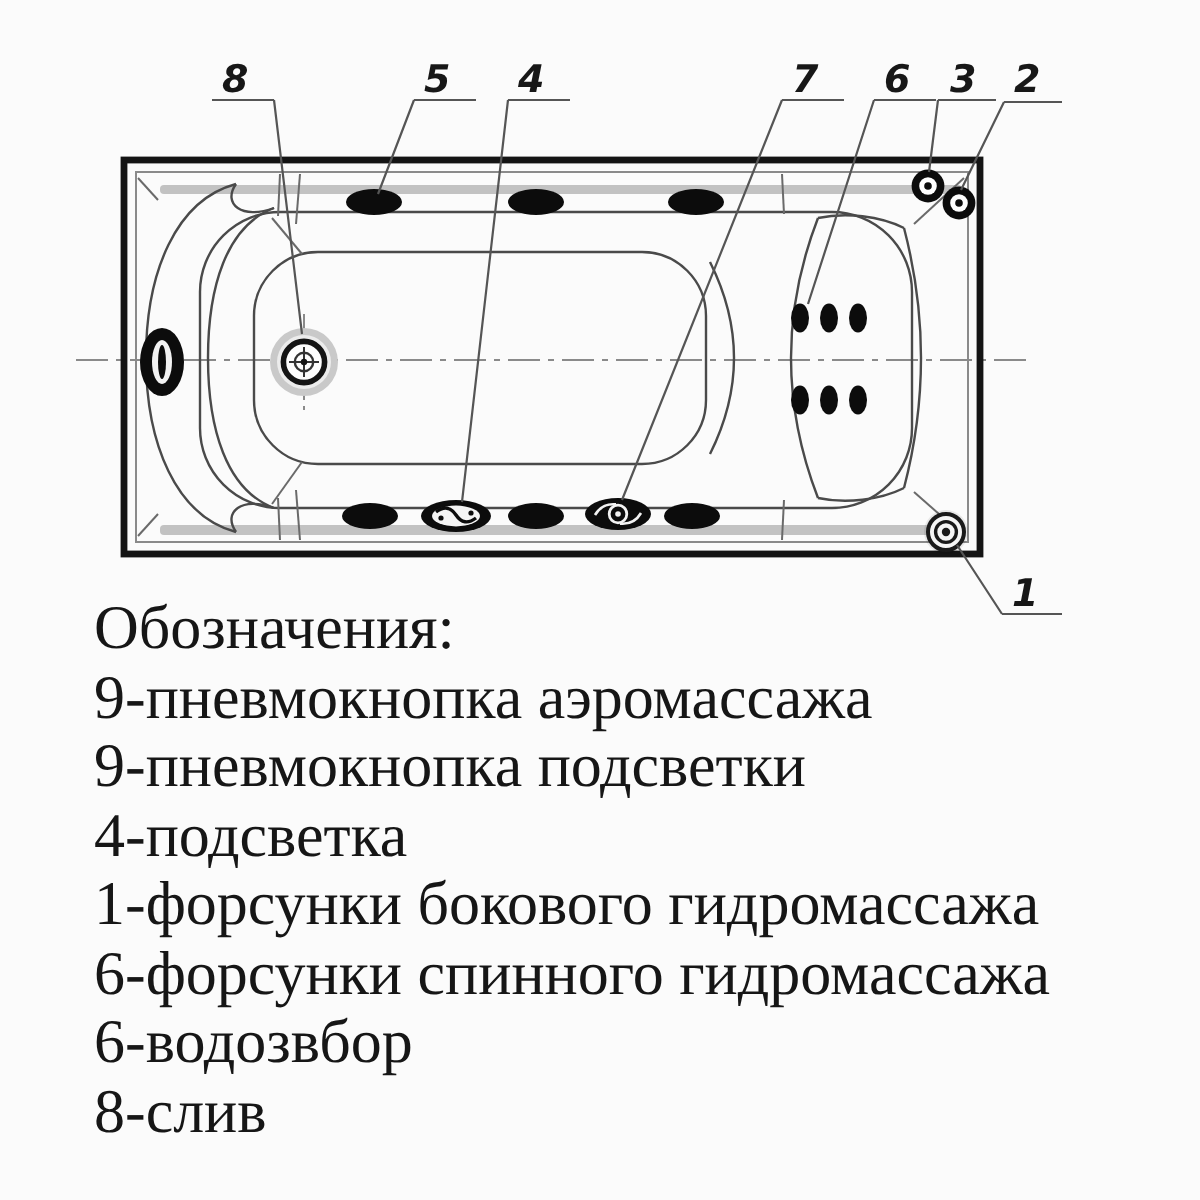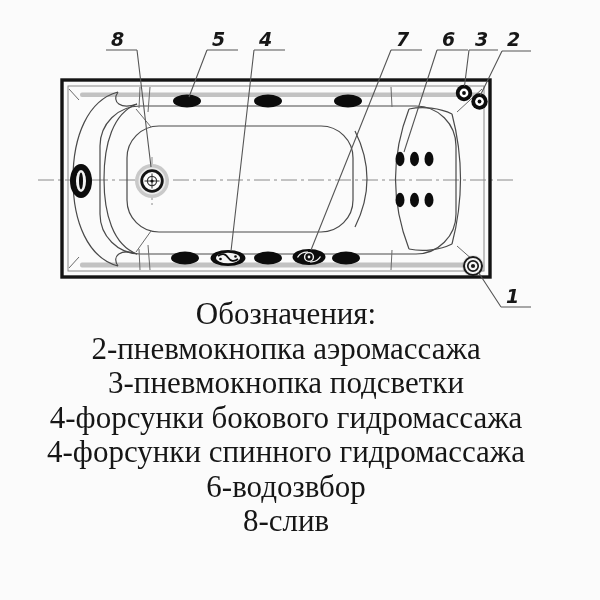--- a/index.html
+++ b/index.html
@@ -21,21 +21,21 @@
   .leader{fill:none;stroke:#555;stroke-width:1.1;}
   .num{font:italic 700 19px "DejaVu Sans", sans-serif;fill:#171717;}
   .centerline{fill:none;stroke:#8a8a8a;stroke-width:1;stroke-dasharray:16 4 3 4;}
   .centerline-v{fill:none;stroke:#8a8a8a;stroke-width:1;stroke-dasharray:9 3 2 3;}
   
   .legend{
     position:absolute;left:47px;top:297px;
     font-size:31px;line-height:34.5px;
     color:#161616;white-space:nowrap;
   }
-  .legend div{height:34.5px;text-align:center;}
+  .legend div{height:34.5px;}
 </style>
 </head>
 <body>
 
 <div class="page">
 
   <svg class="diagram-svg" width="600" height="320" viewBox="0 0 600 320">
 
     <path class="centerline" d="M38,180 H516"></path>
     <path class="centerline-v" d="M152,157 V205"></path>
@@ -173,21 +173,22 @@
       <text class="num" x="507" y="46">2</text>
     </g>
     <g>
       <path class="leader" d="M501,307 L478.5,272.5 M501,307 H531"></path>
       <text class="num" x="506" y="303">1</text>
     </g>
   </svg>
 
   <div class="legend">
     <div>Обозначения:</div>
-    <div>2-пневмокнопка аэромассажа</div>
-    <div>3-пневмокнопка подсветки</div>
-    <div>4-форсунки бокового гидромассажа</div>
-    <div>4-форсунки спинного гидромассажа</div>
+    <div>9-пневмокнопка аэромассажа</div>
+    <div>9-пневмокнопка подсветки</div>
+    <div>4-подсветка</div>
+    <div>1-форсунки бокового гидромассажа</div>
+    <div>6-форсунки спинного гидромассажа</div>
     <div>6-водозвбор</div>
     <div>8-слив</div>
   </div>
 
 </div>
 
 </body></html>

